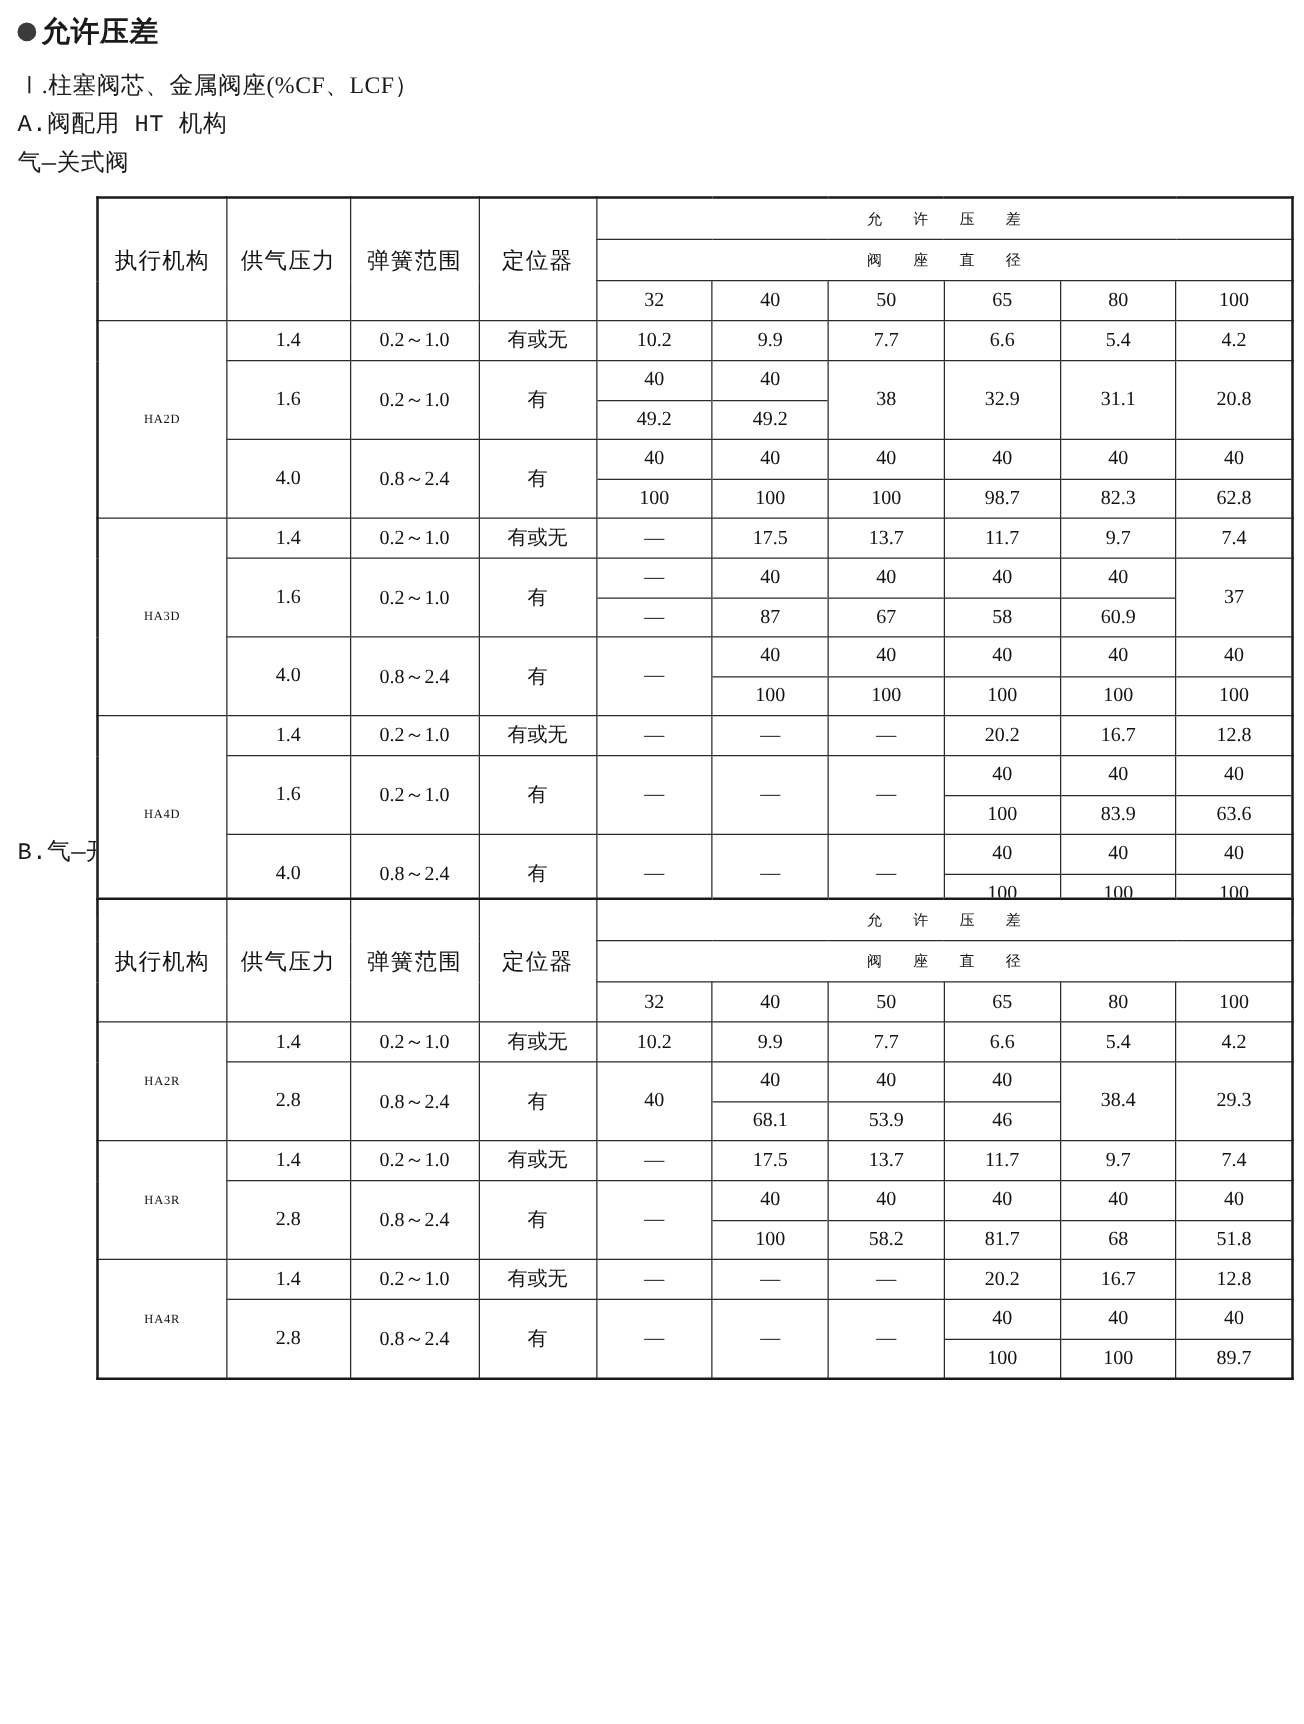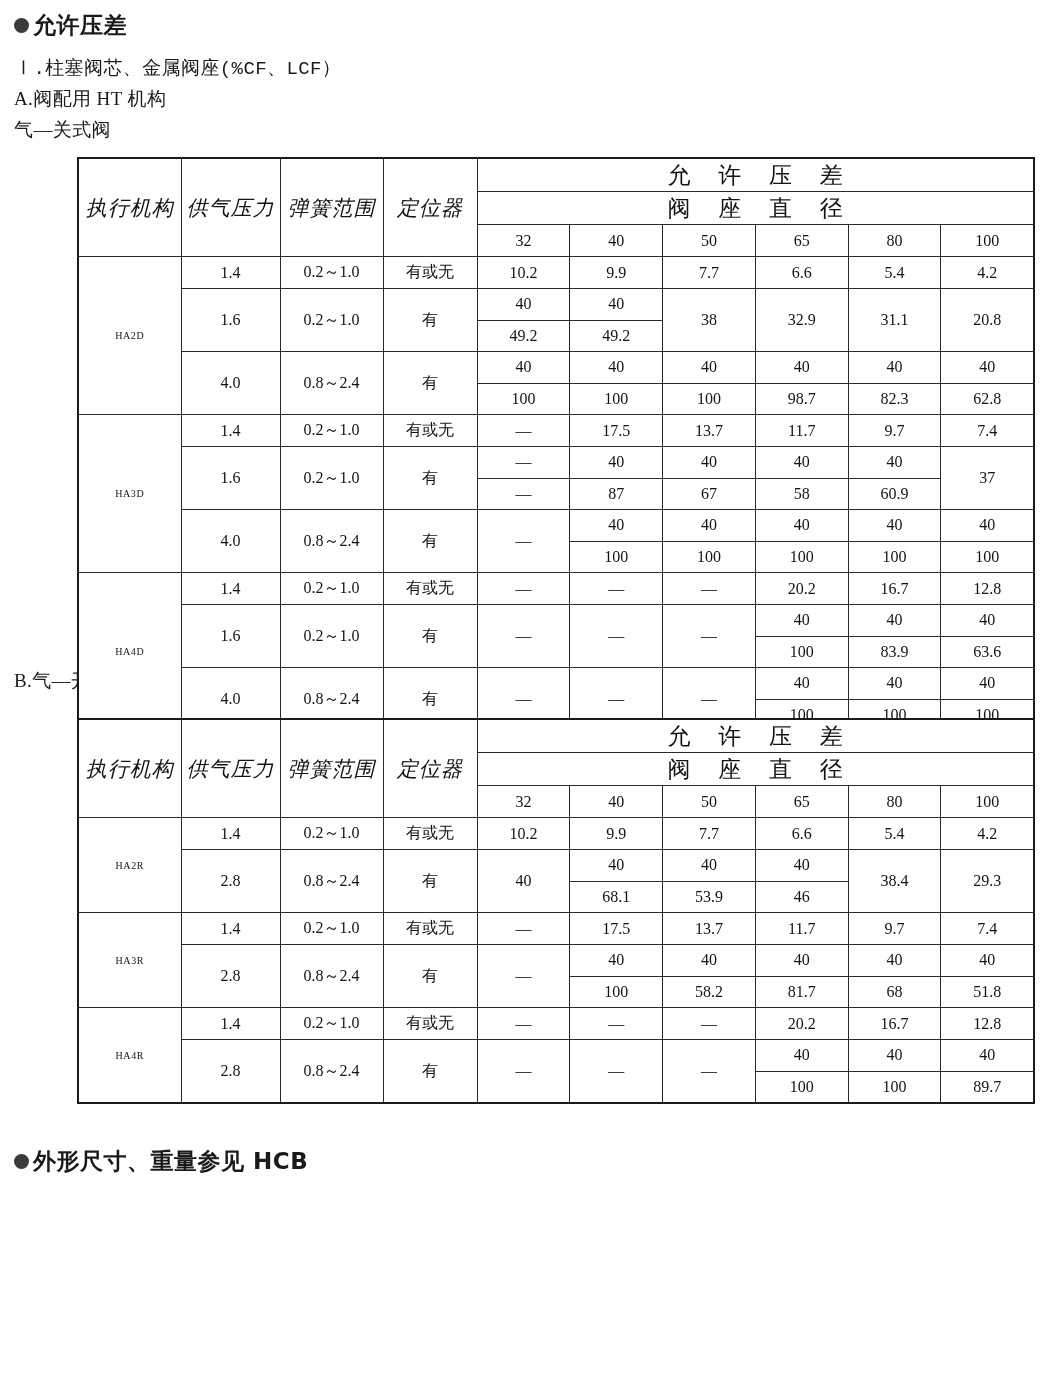--- a/index.html
+++ b/index.html
@@ -49,27 +49,27 @@
     top: 10px;
   }
   .heading-bottom {
     position: absolute;
     left: 14px;
     top: 1146px;
   }
 
   .line-text {
     position: absolute;
-    font-family: Liberation Serif, serif;
+    font-family: Liberation Mono, monospace;
     font-size: 19px;
     color: #1b1b1b;
     white-space: nowrap;
     letter-spacing: 0.4px;
   }
-  .roman-label { font-family: Liberation Mono, monospace; }
+  .roman-label { font-family: Liberation Serif, serif; }
   .t-sec1 { left: 14px; top: 55px; }
   .t-secA { left: 14px; top: 86px; }
   .t-secQ { left: 14px; top: 117px; }
   .t-secB { left: 14px; top: 668px; }
 
   
   .tbl-wrap { position: absolute; }
   .tbl-wrap.t1 { left: 77px; top: 157px; }
   .tbl-wrap.t2 { left: 77px; top: 718px; }
 
@@ -97,26 +97,25 @@
   col.c-act   { width: 103px; }
   col.c-sup   { width: 99px; }
   col.c-spr   { width: 103px; }
   col.c-pos   { width: 94px; }
   col.c-d     { width: 92.8px; }
 
   .h-span {
     height: 32px;
     letter-spacing: 11px;
     text-indent: 11px;
-    font-size: 23px;
+    font-size: 12px;
   }
   .h-col {
-    font-size: 21px;
+    font-size: 18px;
     letter-spacing: 1px;
-    font-style: italic;
   }
   .h-size { height: 31px; font-size: 16px; }
 
   td.rowlabel {
     font-size: 10px;
     letter-spacing: 0.6px;
   }
   td.dat { height: 31px; }
   td.dat.tall { height: 62px; }
 
@@ -569,18 +568,14 @@
               <div class="split">
                 <div>40</div>
                 <div>89.7</div>
               </div>
             </td>
           </tr>
         </tbody>
     </table>
   </div>
 
-  <div class="bullet-heading heading-bottom">
-    <span class="bullet-dot"></span>
-    <span>外形尺寸、重量参见 HCB</span>
-  </div>
 
 </div>
 
 </body></html>

